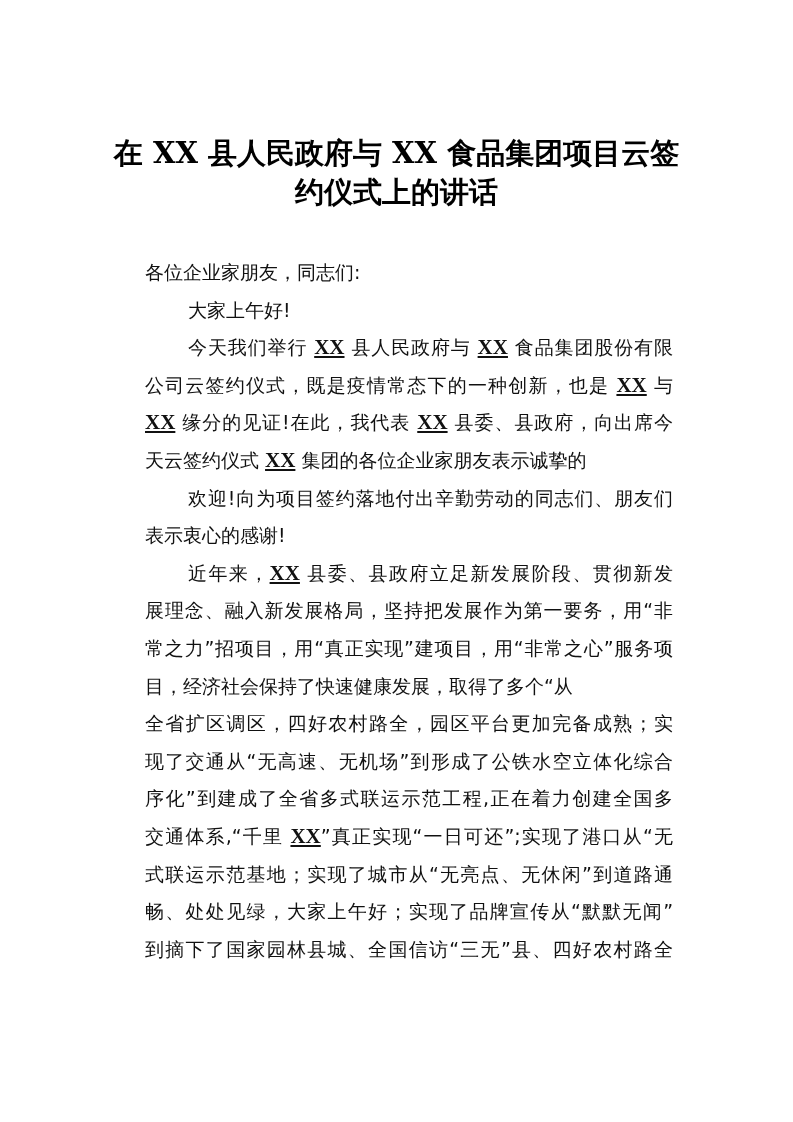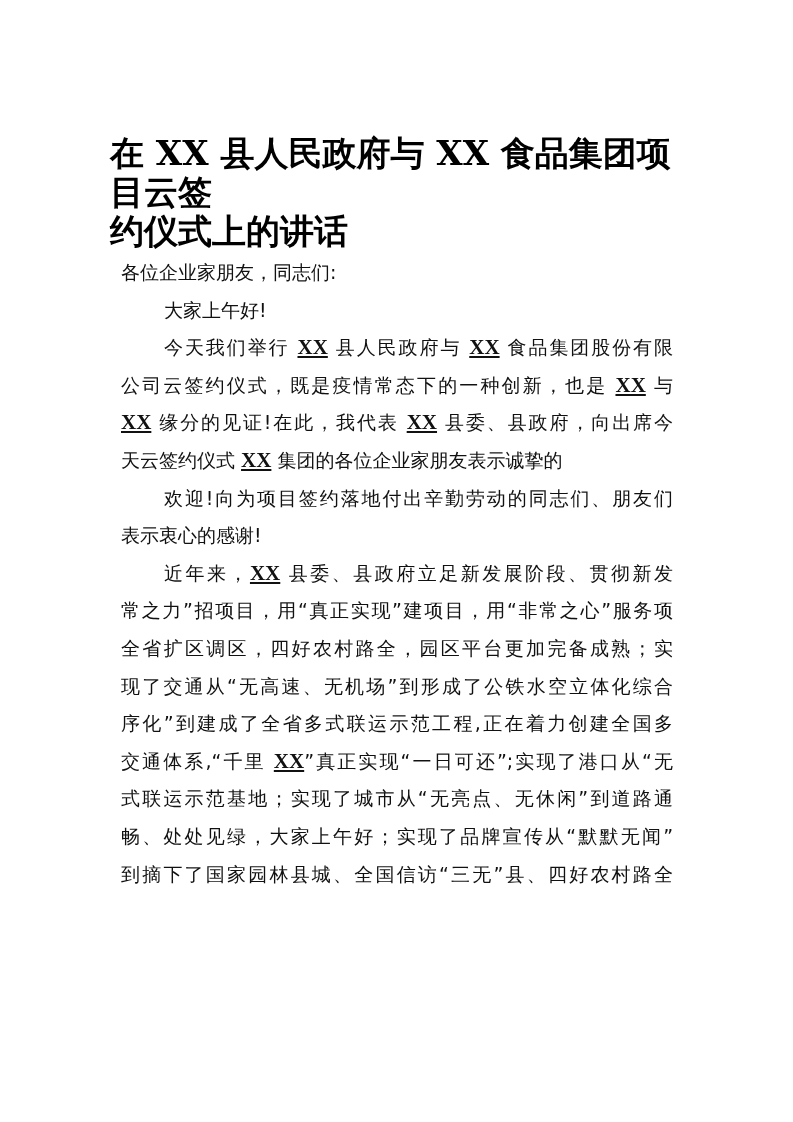--- a/index.html
+++ b/index.html
@@ -2,32 +2,33 @@
 <html><head>
 <meta charset="utf-8">
 <style>
   html, body { margin: 0; padding: 0; background: #ffffff; }
   body { width: 793px; height: 1122px; position: relative; overflow: hidden; }
   .page {
     position: absolute; left: 0; top: 0; width: 793px; height: 1122px; background: #ffffff;
   }
   .title {
     position: absolute; left: 110px; top: 134px; width: 573px;
+    text-align: center;
     font-family: "DejaVu Serif", "Liberation Serif", serif;
-    font-weight: bold; font-size: 34px; line-height: 39px; color: #000;
+    font-weight: bold; font-size: 29px; line-height: 39px; color: #000;
     letter-spacing: 0px;
   }
   .body {
     position: absolute; left: 121px; top: 254px; width: 552px;
     font-family: "DejaVu Sans", "Liberation Sans", sans-serif;
     font-size: 19px; line-height: 37.6px; color: #111;
   }
   .line {
     display: block; white-space: nowrap; height: 37.6px;
-    text-align: justify; text-align-last: justify;
+    text-align: justify; text-align-last: justify; margin-left: 24px;
   }
   .line.last { text-align-last: left; }
   .line.indent { padding-left: 43px; }
   .xx { font-family: "Liberation Serif", "DejaVu Serif", serif; font-weight: bold; font-size: 21px; text-decoration: underline; }
 </style>
 </head>
 <body>
 
 <div class="page">
   <div class="title">
@@ -37,21 +38,23 @@
   <div class="body" id="body">
       <span class="line last">各位企业家朋友，同志们:</span>
       <span class="line indent last">大家上午好!</span>
       <span class="line indent">今天我们举行 <span class="xx">XX</span> 县人民政府与 <span class="xx">XX</span> 食品集团股份有限</span>
       <span class="line">公司云签约仪式，既是疫情常态下的一种创新，也是 <span class="xx">XX</span> 与</span>
       <span class="line"><span class="xx">XX</span> 缘分的见证!在此，我代表 <span class="xx">XX</span> 县委、县政府，向出席今</span>
       <span class="line last">天云签约仪式 <span class="xx">XX</span> 集团的各位企业家朋友表示诚挚的</span>
       <span class="line indent">欢迎!向为项目签约落地付出辛勤劳动的同志们、朋友们</span>
       <span class="line last">表示衷心的感谢!</span>
       <span class="line indent">近年来，<span class="xx">XX</span> 县委、县政府立足新发展阶段、贯彻新发</span>
+      <span class="line">展理念、融入新发展格局，坚持把发展作为第一要务，用“非</span>
       <span class="line">常之力”招项目，用“真正实现”建项目，用“非常之心”服务项</span>
+      <span class="line last">目，经济社会保持了快速健康发展，取得了多个“从</span>
       <span class="line">全省扩区调区，四好农村路全，园区平台更加完备成熟；实</span>
       <span class="line">现了交通从“无高速、无机场”到形成了公铁水空立体化综合</span>
       <span class="line">序化”到建成了全省多式联运示范工程,正在着力创建全国多</span>
       <span class="line">交通体系,“千里 <span class="xx">XX</span>”真正实现“一日可还”;实现了港口从“无</span>
       <span class="line">式联运示范基地；实现了城市从“无亮点、无休闲”到道路通</span>
       <span class="line">畅、处处见绿，大家上午好；实现了品牌宣传从“默默无闻”</span>
       <span class="line">到摘下了国家园林县城、全国信访“三无”县、四好农村路全</span>
     </div>
 </div>
 

